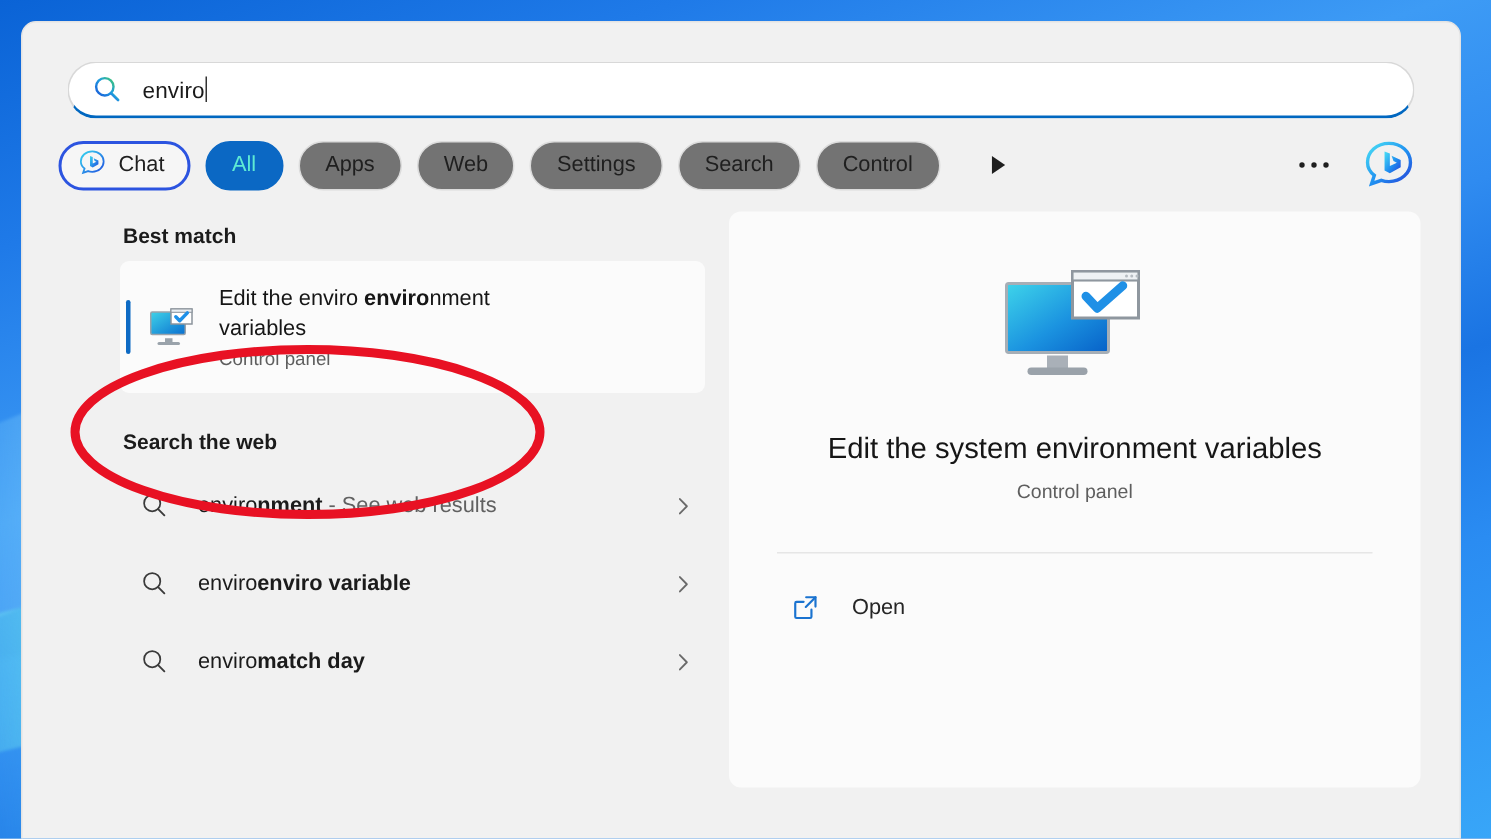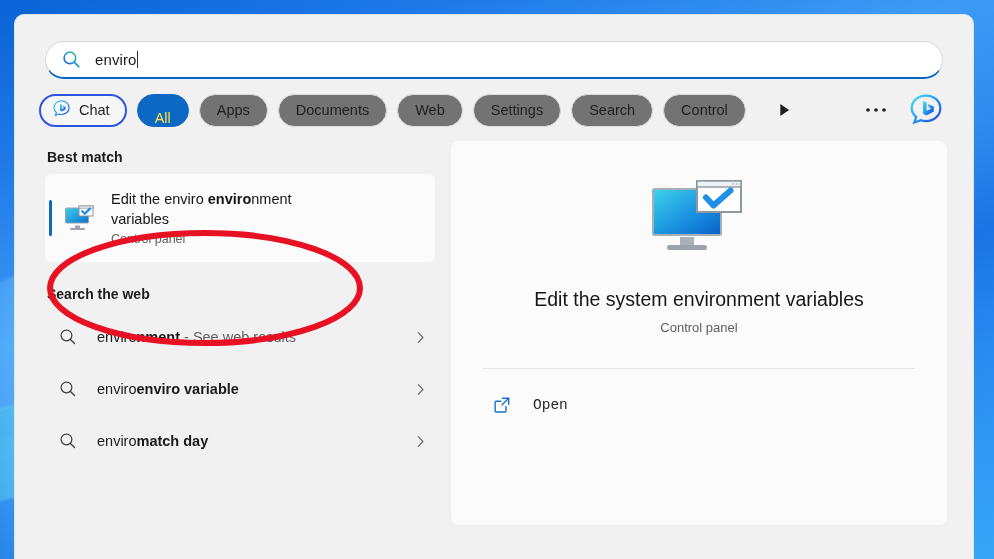--- a/index.html
+++ b/index.html
@@ -108,40 +108,39 @@
   }
   .pill.chat {
     border: 2px solid #2c54e0;
     background: #f6f6f6;
     padding: 0 15px 0 11px;
     gap: 8px;
   }
   .pill.active {
     background: #0b68c4;
     border-color: #0b68c4;
-    color: #fde047;
-    align-items: flex-end;
+    color: #5eead4;
   }
   #filter-spacer { flex: 1 1 auto; }
   .icon-btn {
     width: 30px; height: 30px;
     display: inline-flex;
     align-items: center;
     justify-content: center;
   }
   #play-btn { margin-left: 14px; }
   #ellipsis-btn { letter-spacing: 2px; color: #1f1f1f; font-size: 19px; line-height: 10px; }
   #bing-btn { width: 34px; height: 34px; margin-left: 8px; }
 
   
   #results-body {
     display: flex;
     padding: 14px 0 0 0;
   }
-  #left-col { width: 436px; padding: 0 16px 0 30px; }
+  #left-col { width: 436px; padding: 0 16px 0 30px; margin-left: 35px; }
   #right-col { flex: 1 1 auto; padding: 0 26px 0 0; }
 
   .section-header {
     font-size: 14px;
     font-weight: bold;
     color: #1b1b1b;
     padding: 8px 2px 9px 2px;
   }
 
   
@@ -214,21 +213,21 @@
   #open-row {
     display: flex;
     align-items: center;
     height: 44px;
     margin-top: 14px;
     padding-left: 12px;
     border-radius: 5px;
     text-align: left;
   }
   #open-row .oi { flex: 0 0 auto; margin-right: 22px; display: flex; }
-  #open-label { font-size: 14.5px; color: #262626; font-family: Liberation Mono, monospace; }
+  #open-label { font-size: 14.5px; color: #262626; }
 
   
   #annotation-ellipse {
     position: absolute;
     left: 28px; top: 212px;
     width: 324px; height: 122px;
     pointer-events: none;
     z-index: 50;
   }
 </style>
@@ -278,23 +277,20 @@
         </svg>
       </span>
       <span>Chat</span>
     </div>
 
     <div class="pill active">
       <span>All</span>
     </div>
     <div class="pill">
       <span>Apps</span>
-    </div>
-    <div class="pill">
-      <span>Documents</span>
     </div>
     <div class="pill">
       <span>Web</span>
     </div>
     <div class="pill">
       <span>Settings</span>
     </div>
     <div class="pill">
       <span>Search</span>
     </div>

